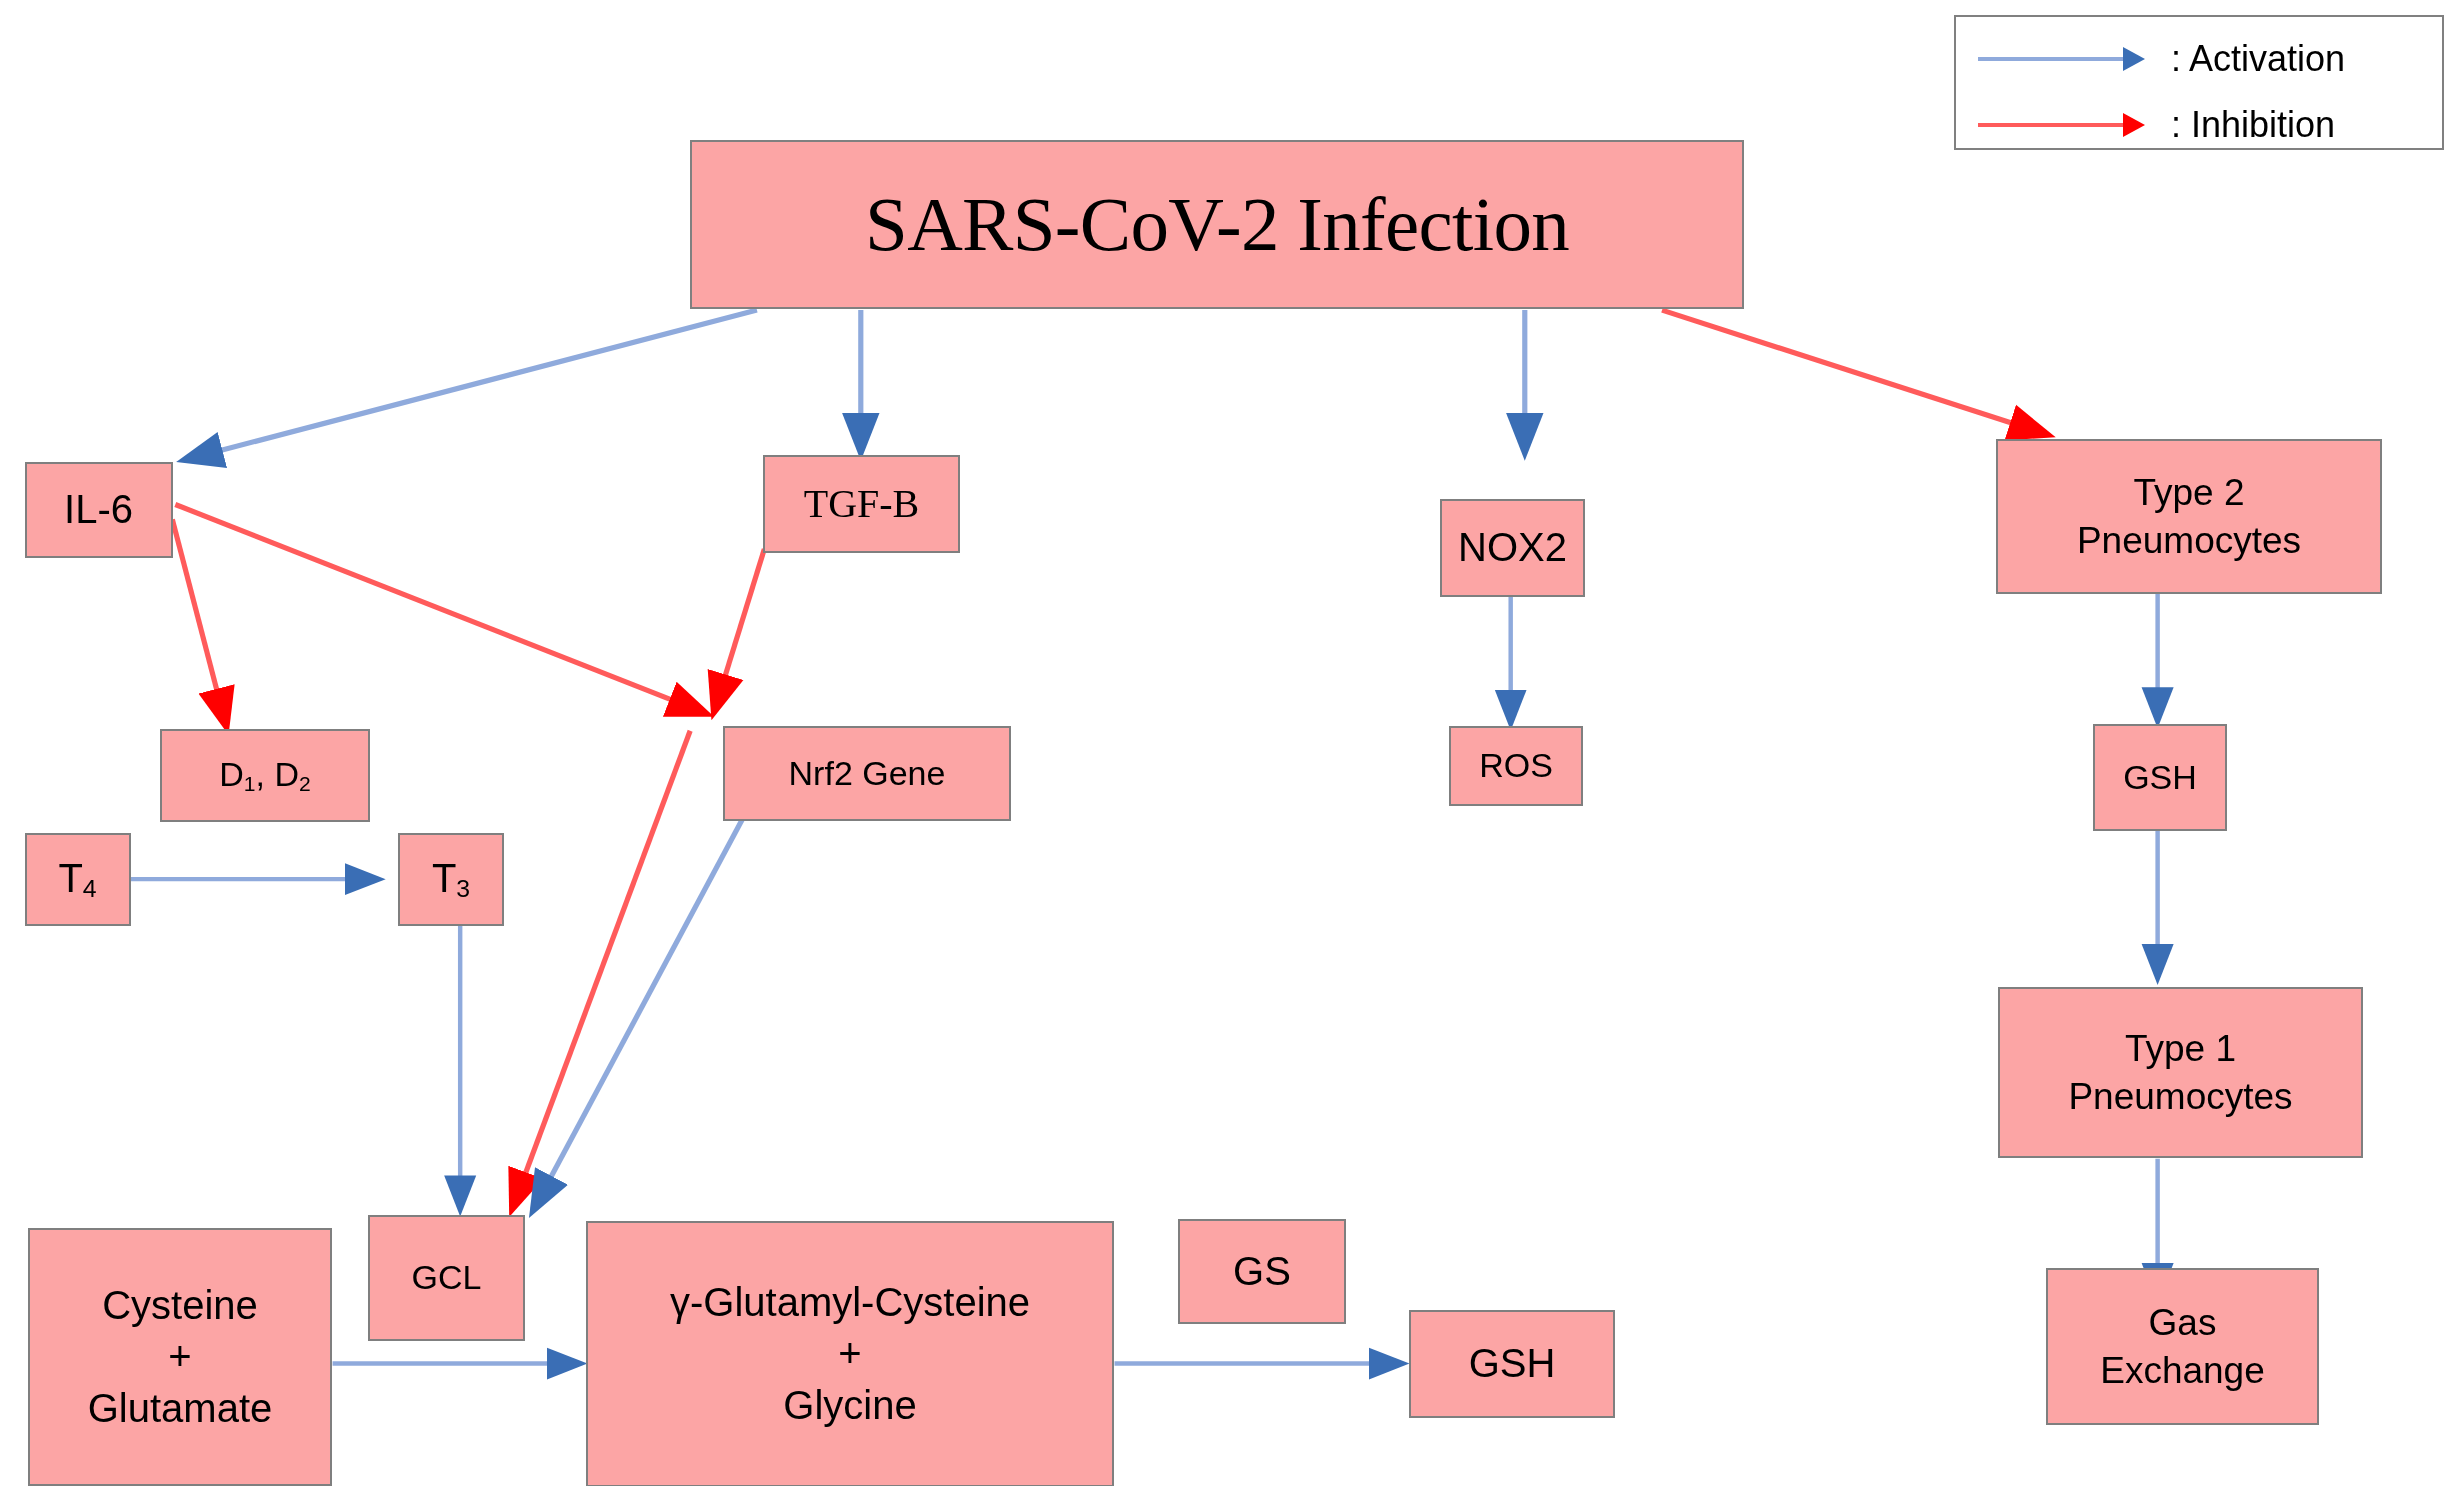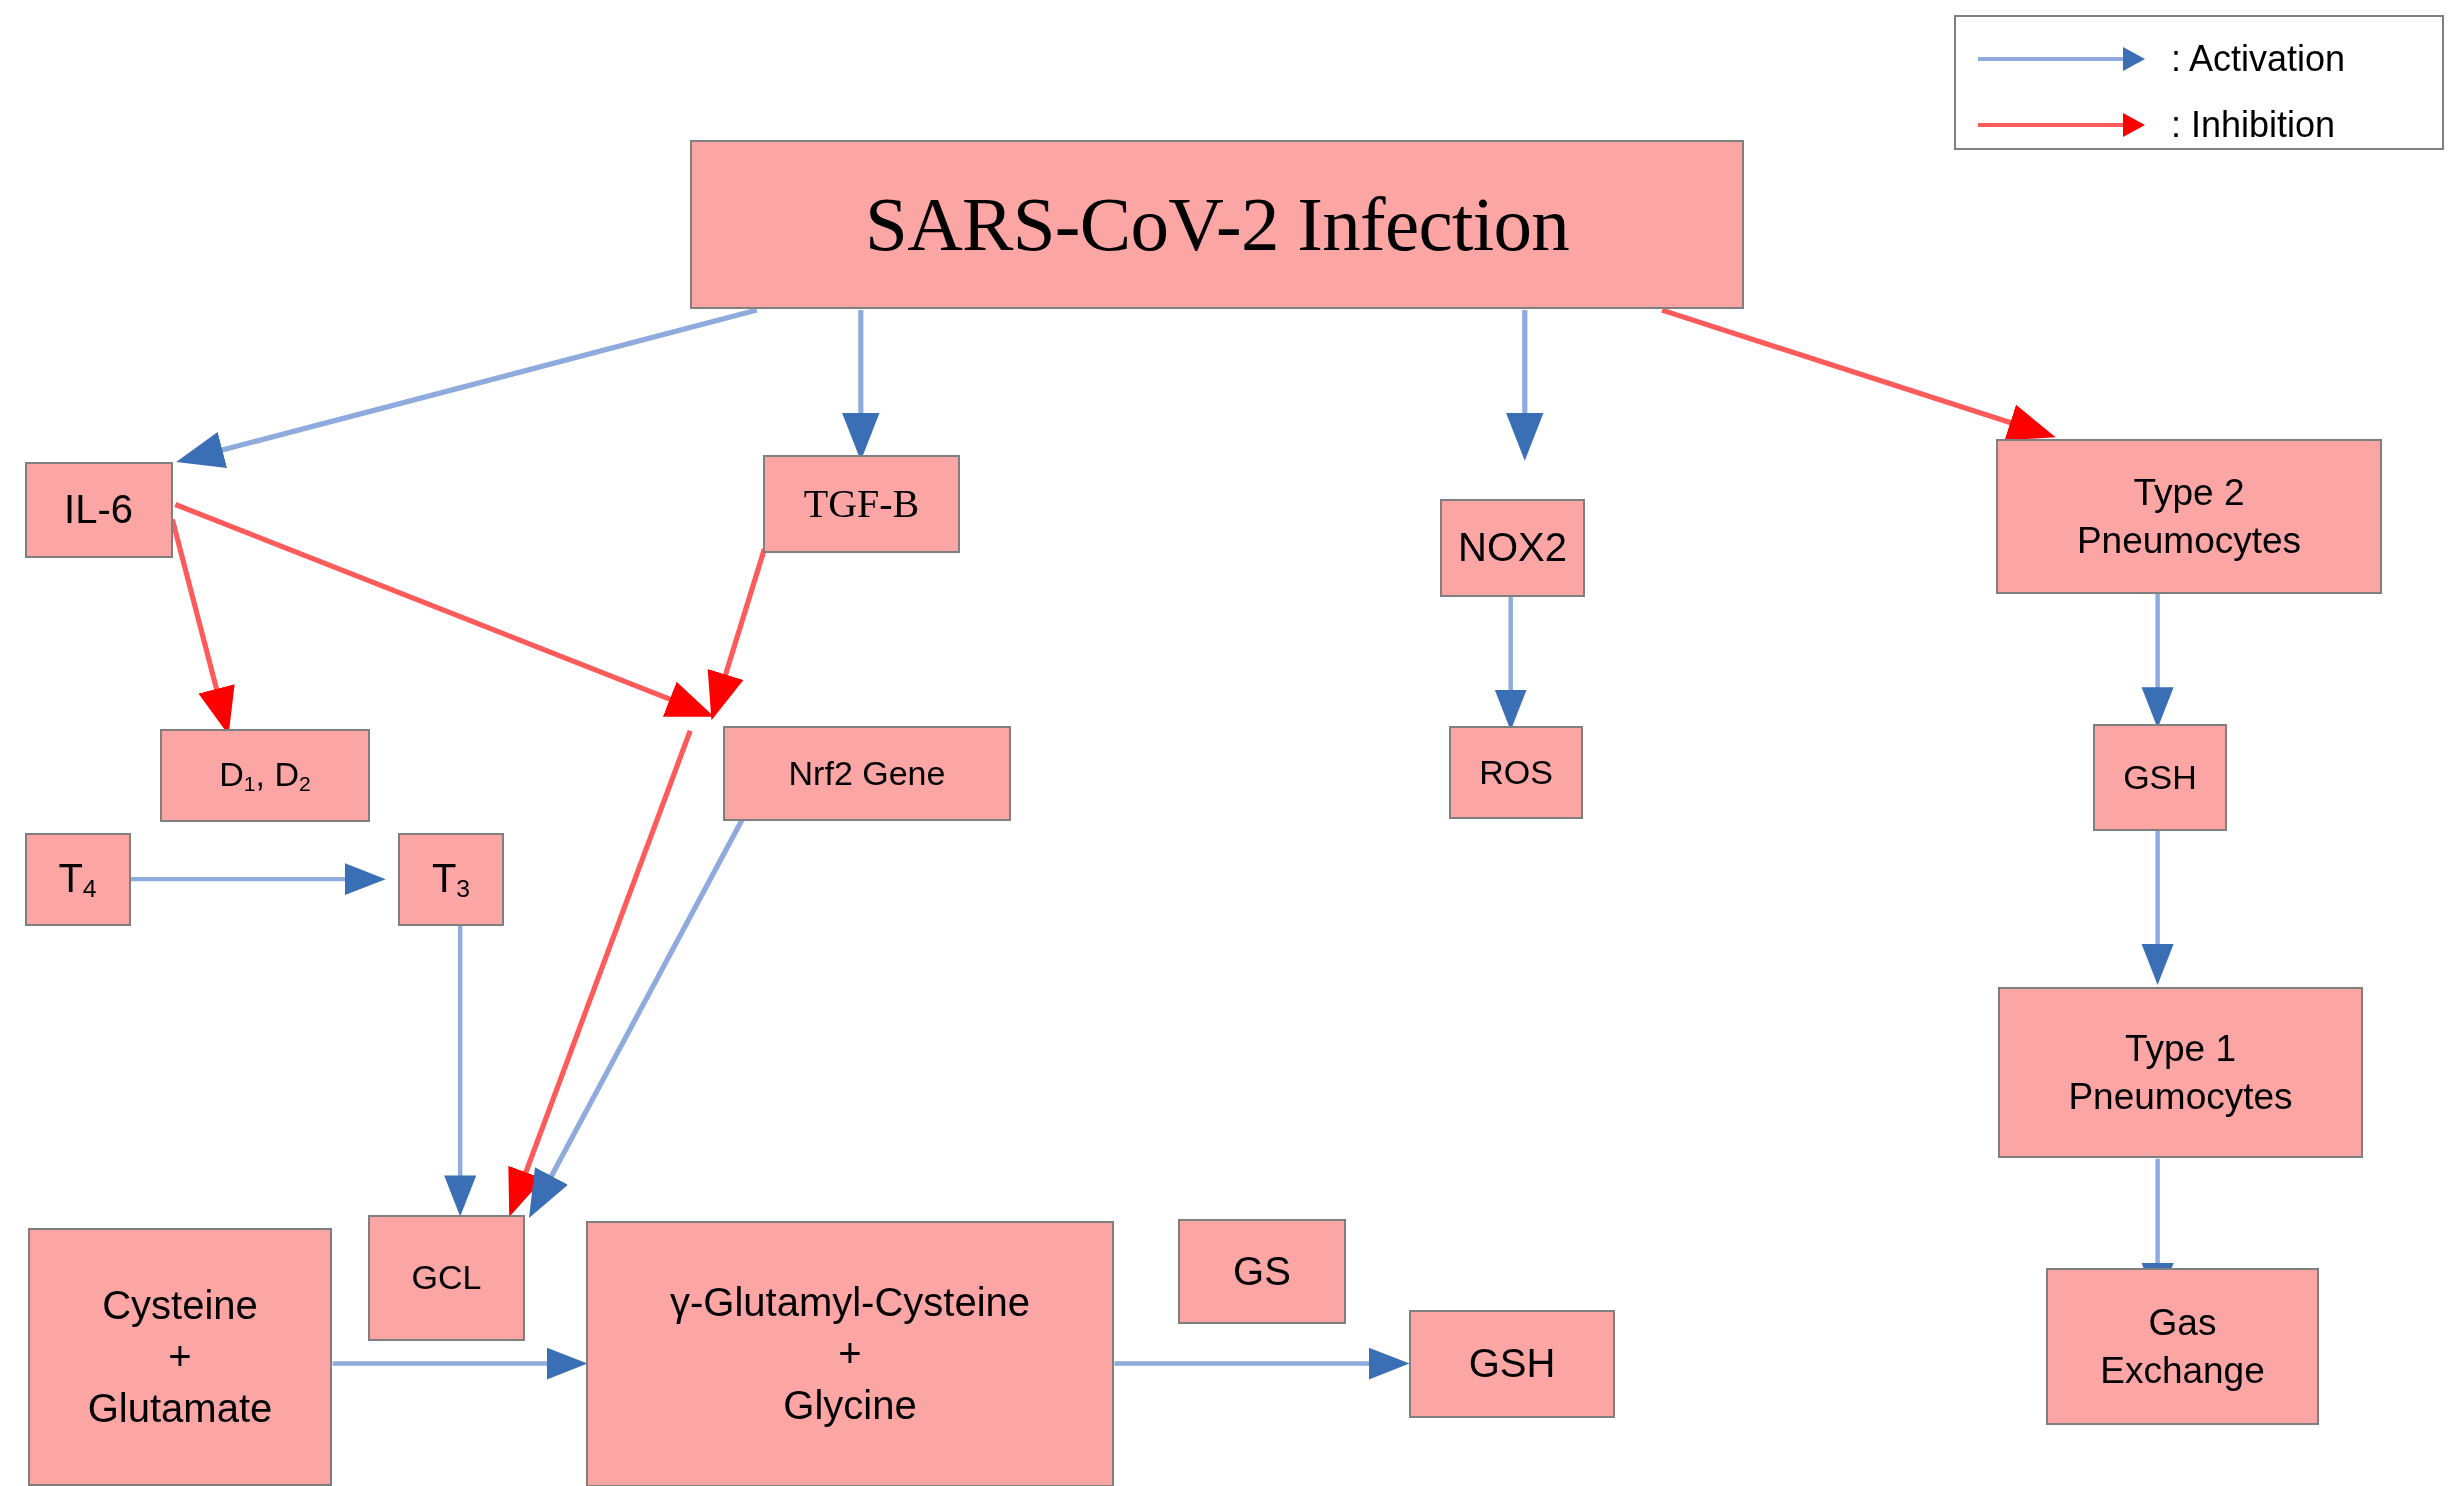--- a/index.html
+++ b/index.html
@@ -130,21 +130,21 @@
   </div>
 
   <div class="node f-sans sz-reg" style="left:160px;top:729px;width:210px;height:93px;">
     <span class="lbl">D<sub>1</sub>, D<sub>2</sub></span>
   </div>
 
   <div class="node f-sans sz-reg" style="left:723px;top:726px;width:288px;height:95px;">
     <span class="lbl">Nrf2 Gene</span>
   </div>
 
-  <div class="node f-sans sz-reg" style="left:1449px;top:726px;width:134px;height:93px;">
+  <div class="node f-sans sz-reg" style="left:1449px;top:726px;width:134px;height:80px;">
     <span class="lbl">ROS</span>
   </div>
 
   <div class="node f-sans sz-reg" style="left:2093px;top:724px;width:134px;height:107px;">
     <span class="lbl">GSH</span>
   </div>
 
   <div class="node f-sans sz-big" style="left:24.5px;top:833px;width:106px;height:93px;">
     <span class="lbl">T<sub>4</sub></span>
   </div>

